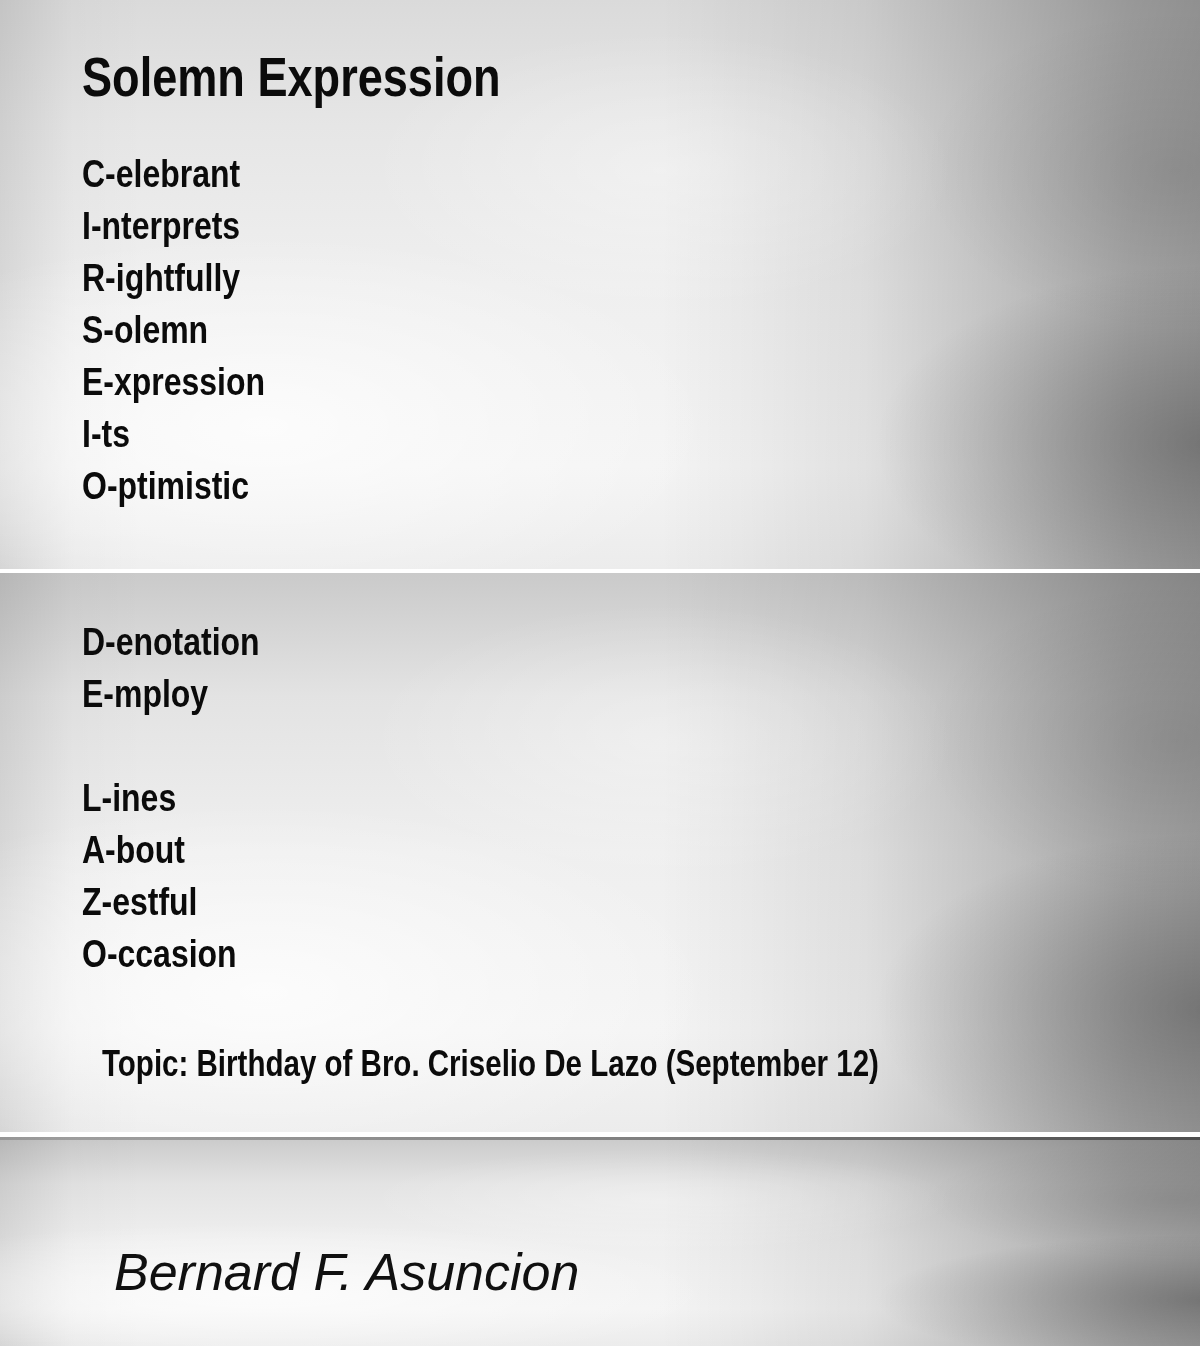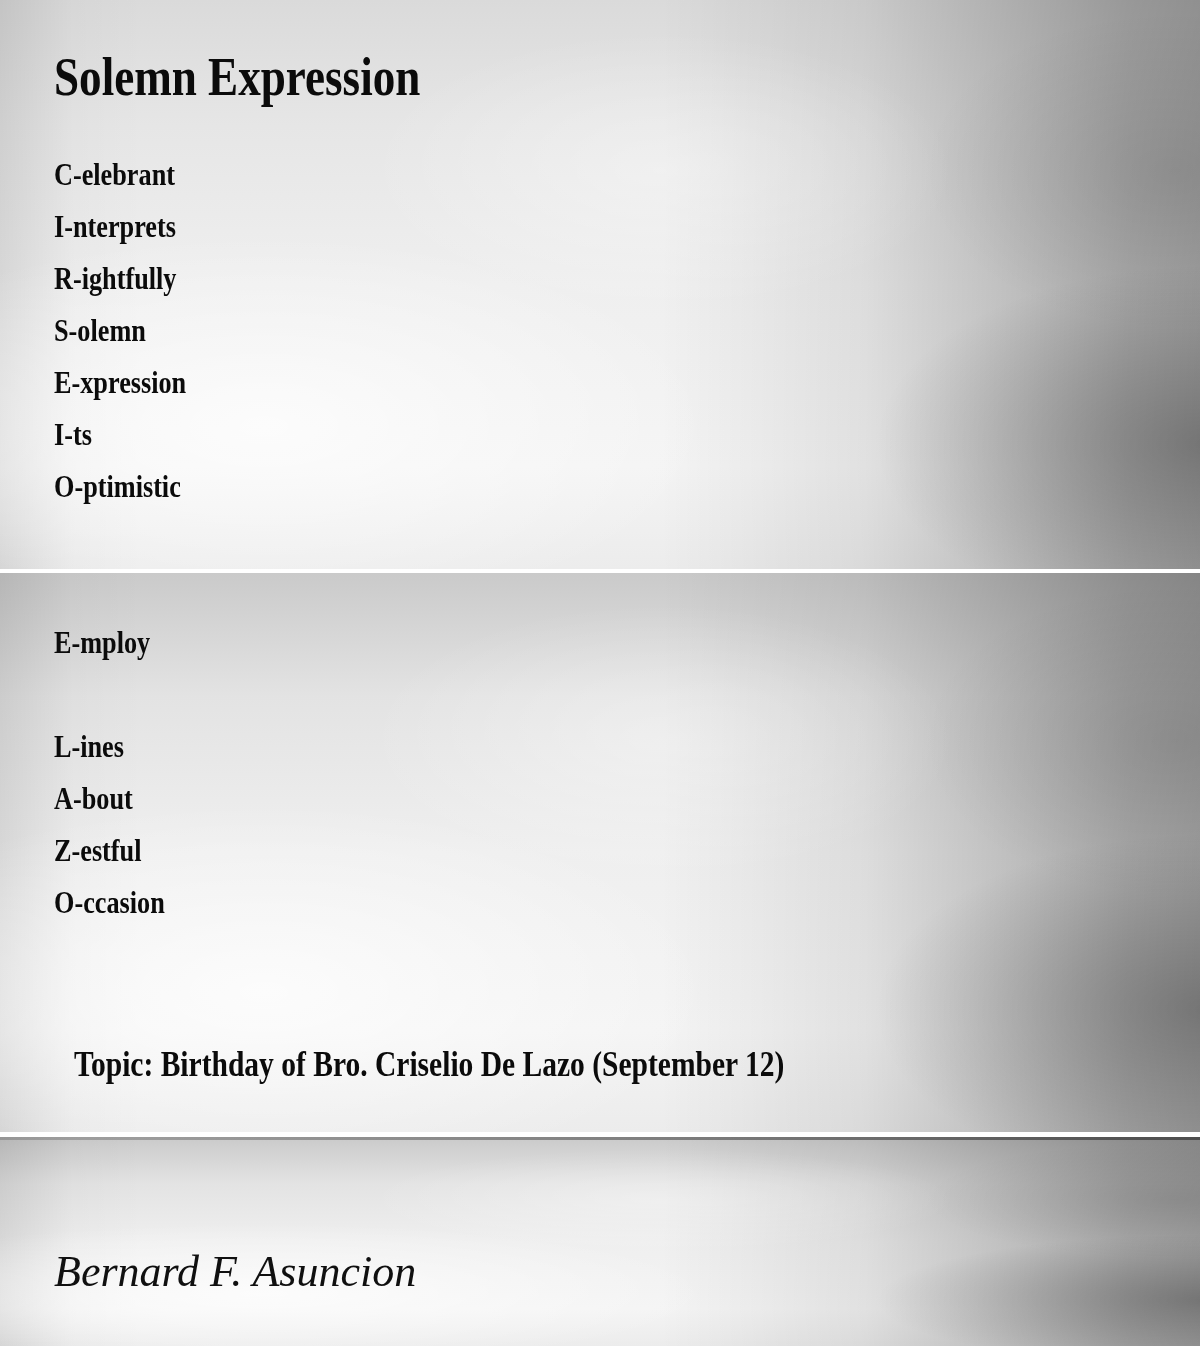--- a/index.html
+++ b/index.html
@@ -44,61 +44,62 @@
   .tile-3 { top: 1137px; height: 209px; }
   .tile-3::before {
     content: "";
     position: absolute;
     top: 0; left: 0; right: 0;
     height: 3px;
     background: linear-gradient(90deg, rgba(90,90,90,0.35), rgba(60,60,60,0.75));
   }
 
   
-  .txt { position: absolute; left: 54px; color: #0b0b0b; white-space: nowrap; font-family: Liberation Serif, serif; }
+  .txt { position: absolute; left: 82px; color: #0b0b0b; white-space: nowrap; }
 
   
   .cond {
     display: inline-block;
     transform: scaleX(0.82);
     transform-origin: 0 60%;
   }
 
   .title {
     top: 49px;
     margin: 0;
     font-size: 55px;
     font-weight: bold;
     line-height: 56px;
   }
   .stanza-1 { top: 148px; }
   .stanza-2 { top: 616px; }
   .line {
-    font-size: 32px;
+    font-size: 39px;
     font-weight: bold;
     line-height: 52px;
     height: 52px;
   }
   .line-spacer { height: 52px; }
 
   .meta { top: 1040px; margin-left: 20px; }
   .meta-line {
     font-size: 36px;
     font-weight: bold;
     line-height: 48px;
     height: 48px;
   }
 
   .author {
     top: 1246px;
-    font-size: 44px;
+    font-size: 52px;
     font-style: italic;
     font-weight: normal;
     line-height: 52px;
     color: #101010;
+    margin-left: 32px;
   }
 </style>
 </head>
 <body>
 
 <div class="page">
 
   <div class="bg-tile tile-1"></div>
   <div class="bg-tile tile-2"></div>
   <div class="bg-tile tile-3"></div>
@@ -109,20 +110,21 @@
     <div class="line"><span class="cond">C-elebrant</span></div>
     <div class="line"><span class="cond">I-nterprets</span></div>
     <div class="line"><span class="cond">R-ightfully</span></div>
     <div class="line"><span class="cond">S-olemn</span></div>
     <div class="line"><span class="cond">E-xpression</span></div>
     <div class="line"><span class="cond">I-ts</span></div>
     <div class="line"><span class="cond">O-ptimistic</span></div>
   </div>
 
   <div class="txt stanza-2">
+    <div class="line"><span class="cond">D-enotation</span></div>
     <div class="line"><span class="cond">E-mploy</span></div>
     <div class="line-spacer"></div>
     <div class="line"><span class="cond">L-ines</span></div>
     <div class="line"><span class="cond">A-bout</span></div>
     <div class="line"><span class="cond">Z-estful</span></div>
     <div class="line"><span class="cond">O-ccasion</span></div>
   </div>
 
   <div class="txt meta">
     <div class="meta-line"><span class="cond">Topic: Birthday of Bro. Criselio De Lazo (September 12)</span></div>

